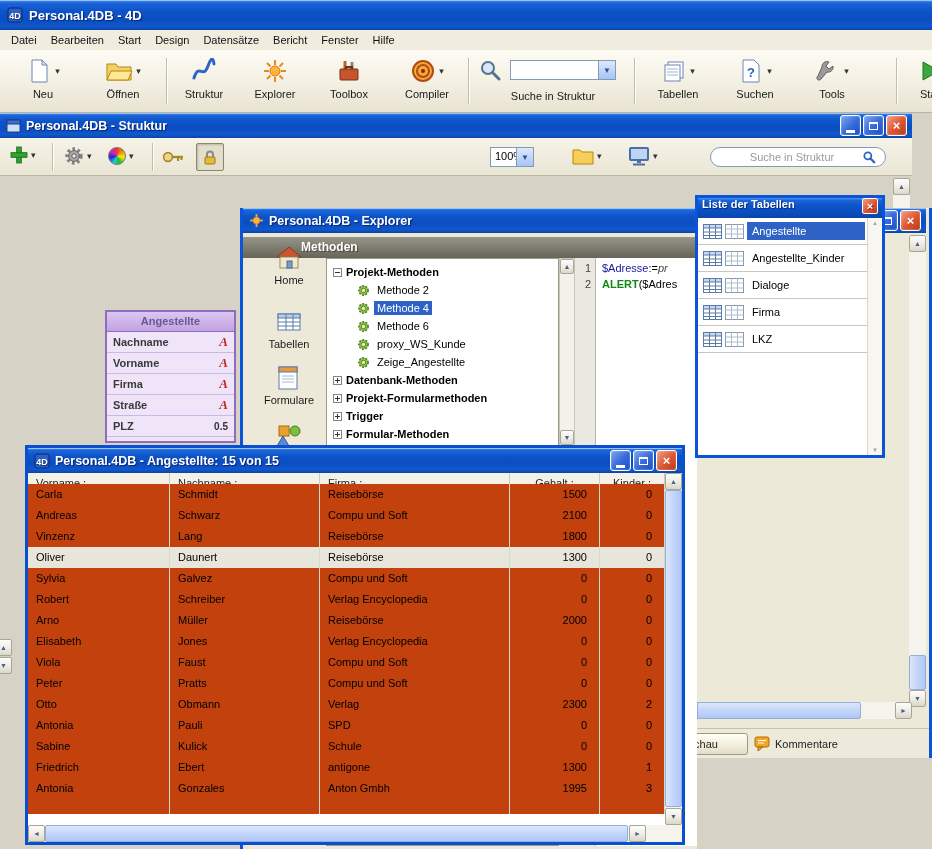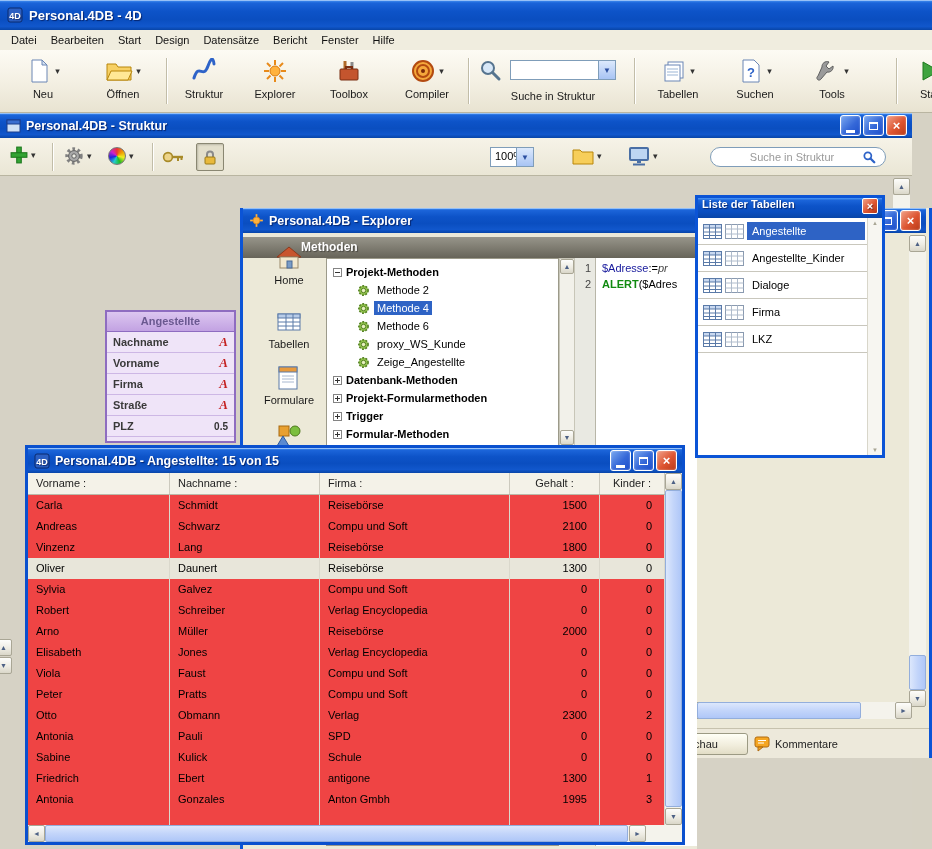--- a/index.html
+++ b/index.html
@@ -79,21 +79,21 @@
  background:linear-gradient(180deg,#4A97F5 0%,#1B64D9 12%,#0D53C8 40%,#0A4EC0 70%,#0845A8 100%);color:#fff;font-weight:bold;font-size:11px;text-shadow:1px 1px 1px rgba(0,0,40,.5)}
 .pclose{width:16px;height:16px;border:1px solid #fff;border-radius:2px;background:linear-gradient(135deg,#F0A088,#DD5430 55%,#B83A18);color:#fff;font-size:11px;font-weight:bold;display:flex;align-items:center;justify-content:center}
 .prow{height:27px;display:flex;align-items:center;gap:3px;padding-left:5px;border-bottom:1px solid #C9C7BD;background:#fff}
 .plabel{flex:1;margin-right:17px;padding:3px 5px;white-space:nowrap;overflow:hidden}
 .prow.selected .plabel{background:#2E63C5;color:#fff}
 .pal-sb{position:absolute;right:0;top:20px;bottom:0;width:15px;background:#F7F6F1;border-left:1px solid #D8D6CA;display:flex;flex-direction:column;justify-content:space-between;align-items:center;padding:2px 0;color:#A9A695;font-size:6px}
 
 .rec-head{position:absolute;left:0;top:25px;width:637px;height:22px;display:flex;background:#F4F2E8;border-bottom:1px solid #BAB8A8}
 .hc{border-right:1px solid #CCCABE;line-height:21px;padding-left:8px;color:#222;overflow:hidden;white-space:nowrap}
 .hc.ctr{text-align:center;padding-left:0}
-.rec-body{position:absolute;left:0;top:47px;width:637px;height:330px;background:#ef4444;overflow:hidden}
+.rec-body{position:absolute;left:0;top:36px;width:637px;height:330px;background:#c2410c;overflow:hidden}
 .rec-row{display:flex;height:21px;line-height:21px}
 .rec-row.selected{background:#E8E6DA}
 .rc{border-right:1px solid #DAD8CC;overflow:hidden;white-space:nowrap}
 .rc.t{padding-left:8px}
 .rc.num{text-align:right;padding-right:12px}
 .c1{width:142px}.c2{width:150px}.c3{width:190px}.c4{width:90px}.c5{width:65px}
 .rec-fill{display:flex;height:15px}
 
 .bottombar{position:absolute;left:0;top:520px;width:249px;height:30px;background:#EDE9DB;border-top:1px solid #C6C2AE}
 .xp-push{position:absolute;height:22px;border:1px solid #9C9A84;border-radius:3px;background:linear-gradient(180deg,#FFFFF6,#F0ECDB 60%,#E2DDC6);display:flex;align-items:center;justify-content:center;color:#222}

